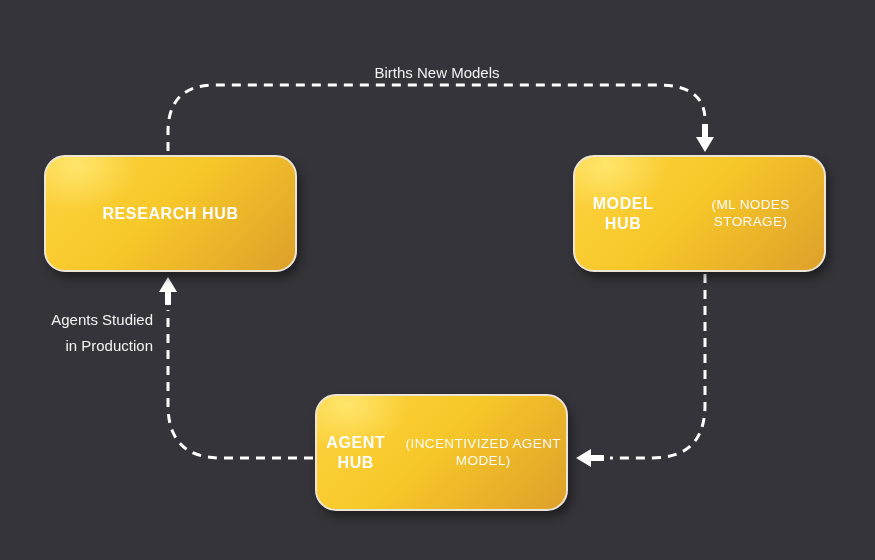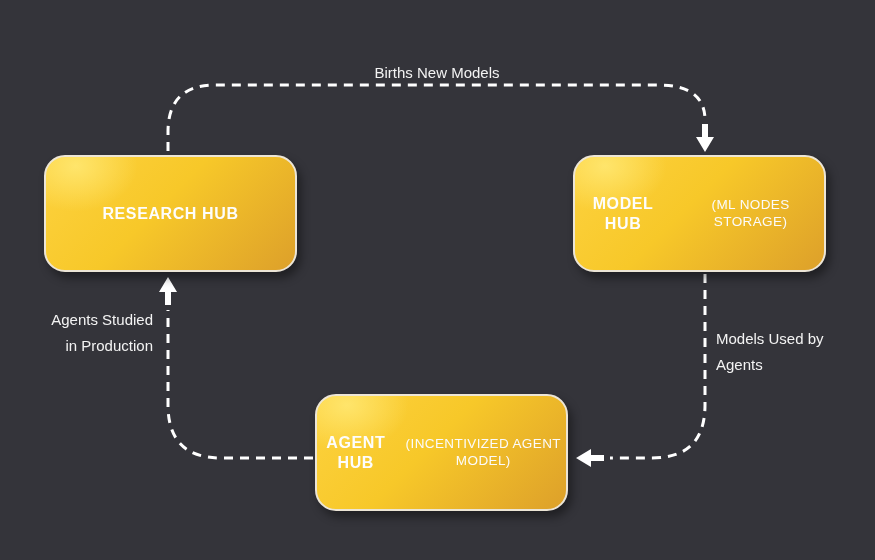--- a/index.html
+++ b/index.html
@@ -119,23 +119,19 @@
 
   <div class="node node-agent">
     <div class="node-title">AGENT HUB</div>
     <div class="node-subtitle">(INCENTIVIZED AGENT MODEL)</div>
   </div>
 
   <div class="edge-label label-top">
     <span>Births New Models</span>
   </div>
 
-  <div class="edge-label label-right">
-    <div>Models Used by</div>
-    <div>Agents</div>
-  </div>
 
   <div class="edge-label label-left">
     <div>Agents Studied</div>
     <div>in Production</div>
   </div>
 
 </div>
 
 </body></html>

